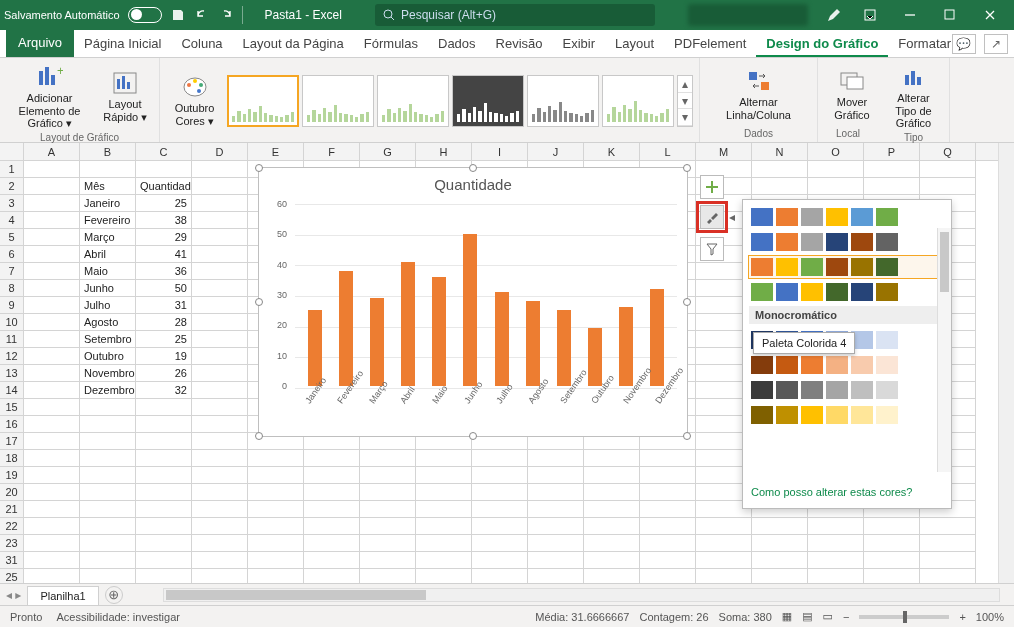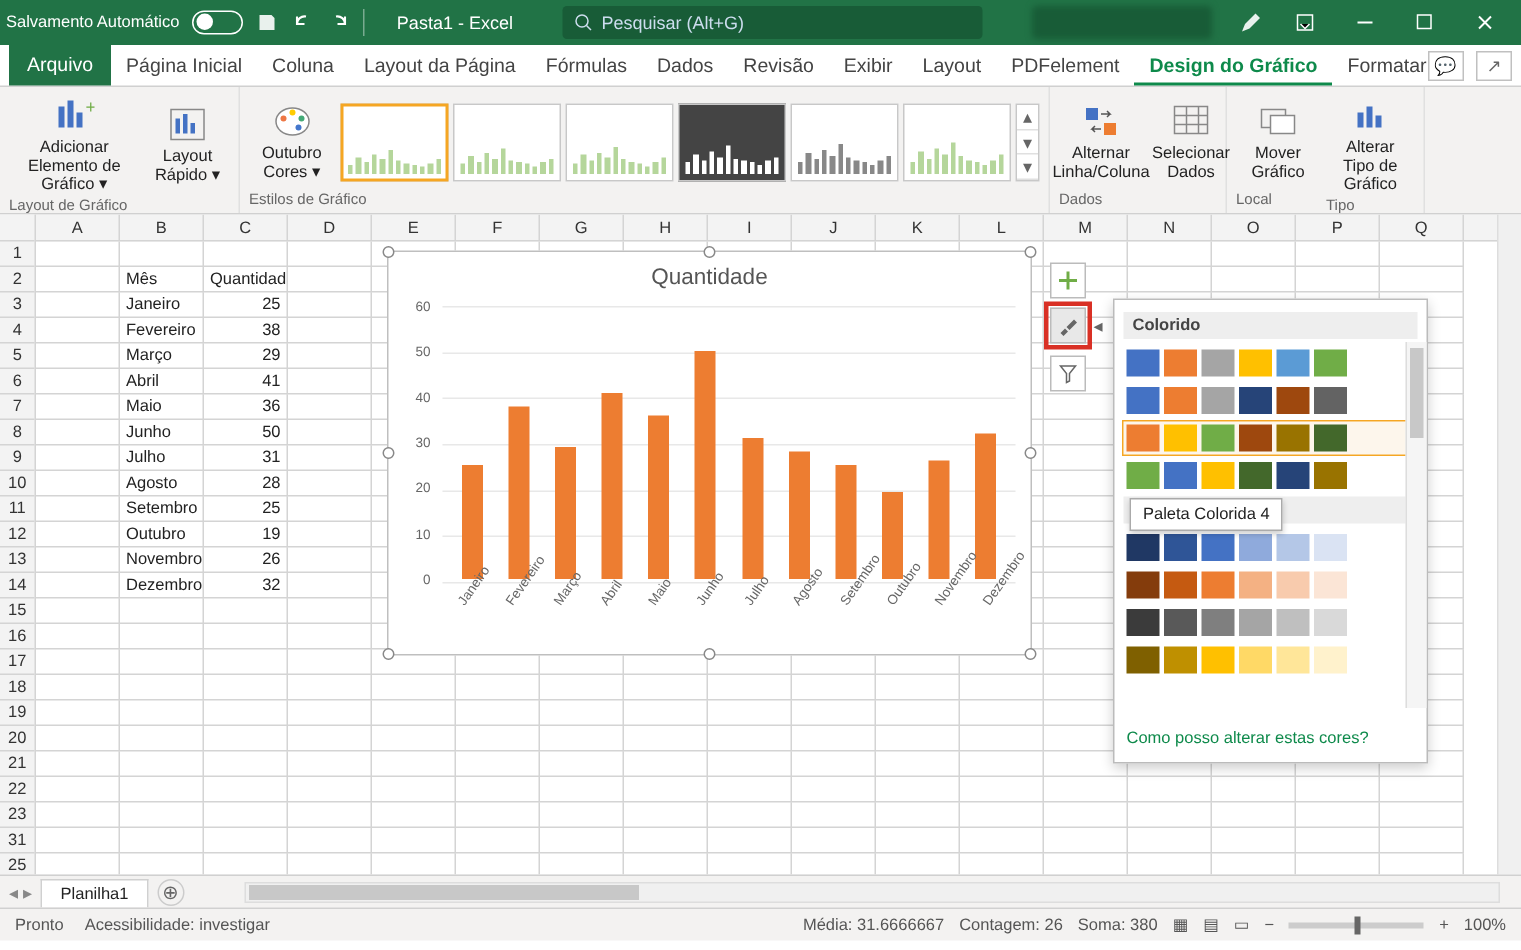--- a/index.html
+++ b/index.html
@@ -27,21 +27,21 @@
   
   .tabs{height:28px;background:#fff;display:flex;align-items:flex-end;border-bottom:1px solid var(--border);padding-left:6px;position:relative}
   .tab{padding:6px 10px;font-size:13px;color:#444;cursor:pointer}
   .tab.file{background:var(--green);color:#fff;padding:5px 12px 7px}
   .tab.active{color:#0e8a4b;font-weight:600;border-bottom:2px solid #0e8a4b;padding-bottom:4px}
   .tab-right{position:absolute;right:6px;top:4px;display:flex;gap:8px}
   .tr-box{width:24px;height:20px;border:1px solid #c0c0c0;display:flex;align-items:center;justify-content:center;color:#666}
   
   .ribbon{height:85px;background:var(--ribbon-bg);border-bottom:1px solid var(--border);display:flex;position:relative}
   .rgroup{border-right:1px solid #e0e0e0;display:flex;flex-direction:column;justify-content:space-between;padding:4px 6px 2px}
-  .rgroup-label{font-size:10px;color:#666;padding-bottom:1px}
+  .rgroup-label{font-size:10px;color:#666;text-align:center;padding-bottom:1px}
   .rgroup-body{flex:1;display:flex;align-items:center;gap:4px}
   .bigbtn{display:flex;flex-direction:column;align-items:center;justify-content:center;padding:2px 4px;cursor:pointer;min-width:56px;text-align:center;line-height:1.15}
   .bigbtn .ic{width:28px;height:26px;margin-bottom:2px;display:flex;align-items:center;justify-content:center}
   .bigbtn span{font-size:11px}
   .styles{display:flex;gap:3px;align-items:center;position:relative}
   .style-thumb{width:72px;height:52px;border:1px solid #c8c8c8;background:#fff;display:flex;align-items:flex-end;justify-content:center;gap:2px;padding:4px;cursor:pointer}
   .style-thumb.sel{outline:2px solid #f5a623;outline-offset:-2px}
   .style-thumb .bar{width:4px;background:#b5d69b}
   .style-drop{width:16px;height:52px;border:1px solid #c8c8c8;display:flex;flex-direction:column;background:#fff}
   .style-drop div{flex:1;display:flex;align-items:center;justify-content:center;color:#666;border-bottom:1px solid #e0e0e0}
@@ -319,42 +319,32 @@
             <div class="bar" style="height: 9.45px;"></div>
             <div class="bar" style="height: 12.6px;"></div>
           </div>
           <div class="style-drop">
             <div>▴</div>
             <div>▾</div>
             <div>▾</div>
           </div>
         </div>
     </div>
-    <div class="rgroup-label">Estilos de Gráfico</div>
   </div>
   <div class="rgroup" style="width:118px">
     <div class="rgroup-body">
       <div class="bigbtn">
         <div class="ic">
             <svg width="26" height="24">
               <rect x="3" y="3" width="8" height="8" fill="#4472c4"></rect>
               <rect x="15" y="13" width="8" height="8" fill="#ed7d31"></rect>
               <path d="M13 7h6l-2-2m2 2l-2 2M13 17H7l2-2m-2 2l2 2" stroke="#555" fill="none"></path>
             </svg>
           </div>
         <span>Alternar Linha/Coluna</span>
-      </div>
-      <div class="bigbtn">
-        <div class="ic">
-            <svg width="26" height="24">
-              <rect x="2" y="2" width="22" height="18" fill="none" stroke="#888"></rect>
-              <path stroke="#888" d="M2 8h22M2 14h22M10 2v18M18 2v18"></path>
-            </svg>
-          </div>
-        <span>Selecionar Dados</span>
       </div>
     </div>
     <div class="rgroup-label">Dados</div>
   </div>
   <div class="rgroup" style="width:60px;border-right:none">
     <div class="rgroup-body">
       <div class="bigbtn">
         <div class="ic">
             <svg width="26" height="24">
               <rect x="2" y="4" width="16" height="12" fill="none" stroke="#888"></rect>
@@ -985,21 +975,20 @@
       </div>
       <div class="side-arrow">◂</div>
       <div class="side-btn side-funnel">
         <svg width="14" height="14">
             <path fill="none" stroke="#666" d="M2 2h10L8 7v5l-2 1V7z"></path>
           </svg>
       </div>
 
       <div class="panel">
         <div class="panel-body" id="panel-body">
-          <div class="sect-title">Colorido</div>
           <div id="colorful-rows">
               <div class="swatch-row">
                 <div class="sw" style="background: rgb(68, 114, 196);"></div>
                 <div class="sw" style="background: rgb(237, 125, 49);"></div>
                 <div class="sw" style="background: rgb(165, 165, 165);"></div>
                 <div class="sw" style="background: rgb(255, 192, 0);"></div>
                 <div class="sw" style="background: rgb(91, 155, 213);"></div>
                 <div class="sw" style="background: rgb(112, 173, 71);"></div>
               </div>
               <div class="swatch-row">

